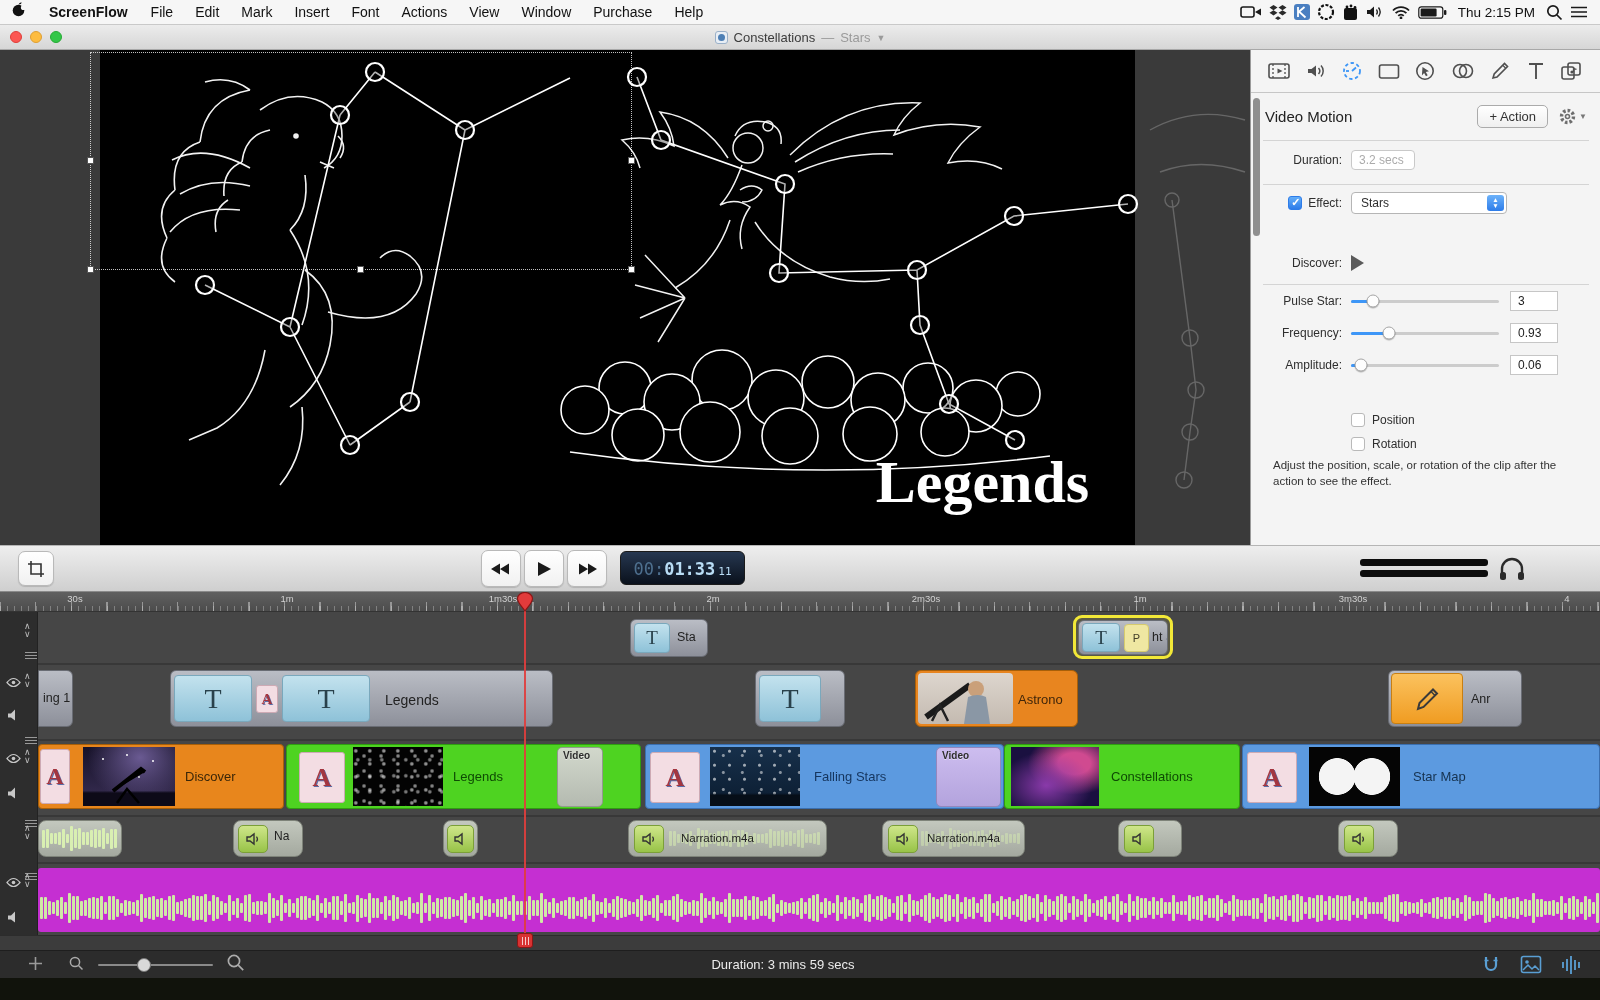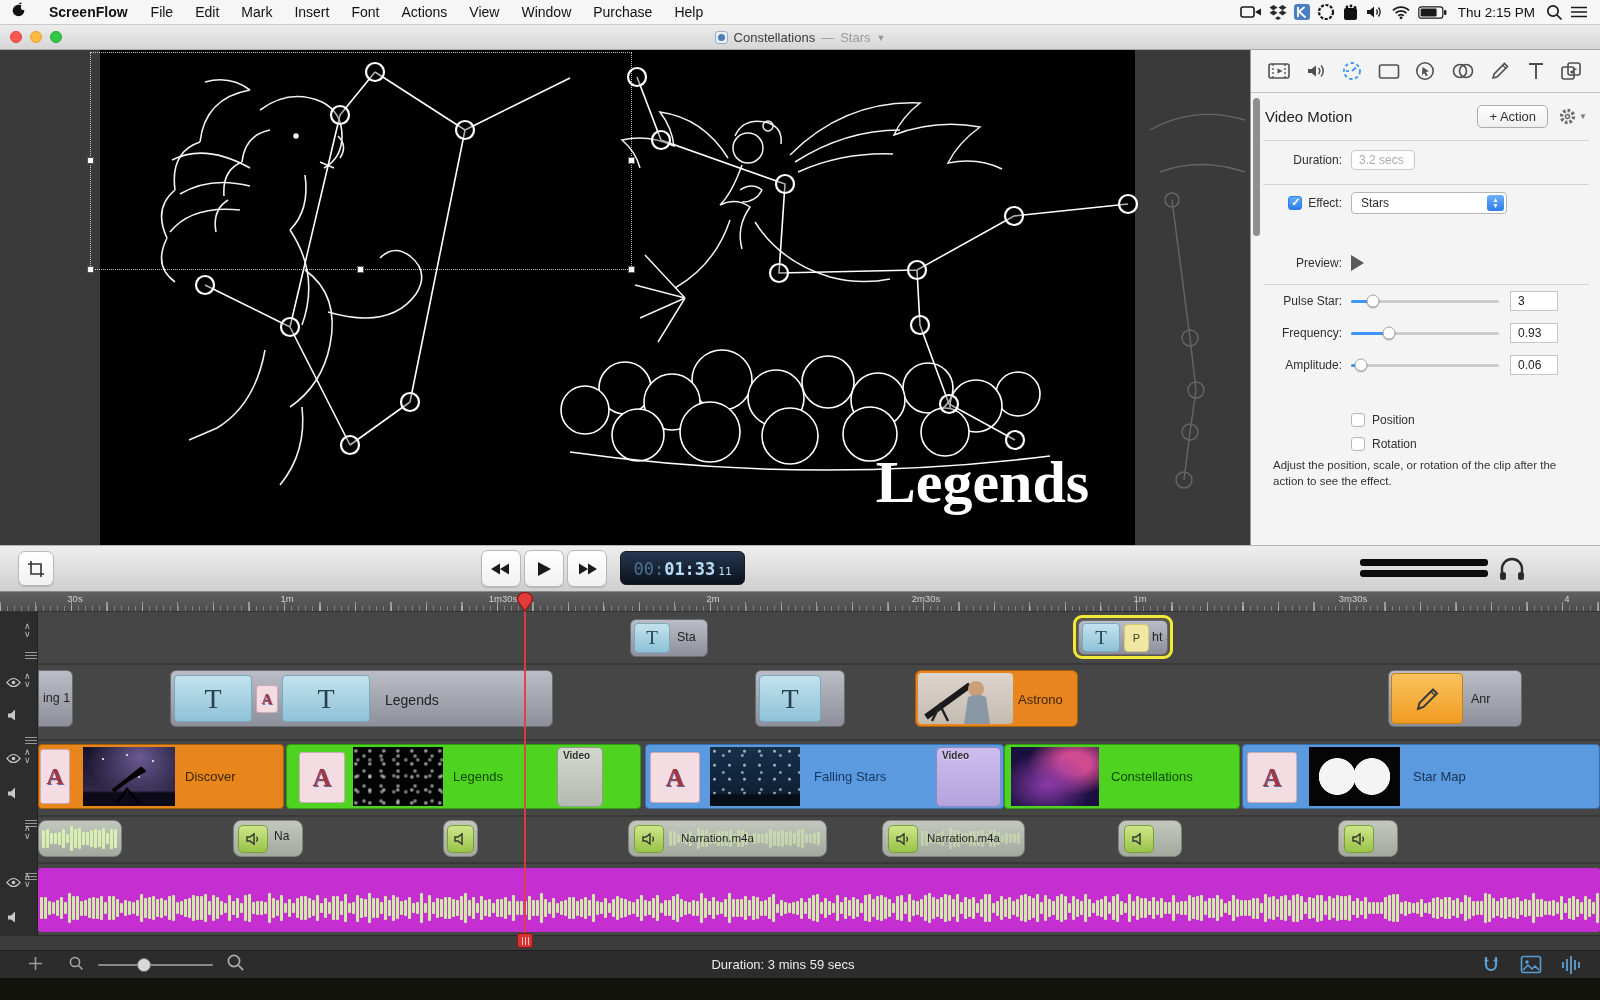--- a/index.html
+++ b/index.html
@@ -398,21 +398,21 @@
         <span>Stars</span>
         <span class="stepper">
             <span>▲</span>
             <span>▼</span>
           </span>
       </span>
     </div>
 
 
     <div class="row abs" style="top:202px;height:22px">
-      <span class="rlabel">Preview:</span>
+      <span class="rlabel">Discover:</span>
       <span class="play-tri"></span>
     </div>
     <div class="divider abs" style="top:234px"></div>
 
     <div class="row abs" style="top:238px;height:26px">
       <span class="rlabel">Pulse Star:</span>
       <span class="sl-track">
         <span class="sl-fill" style="width:15%"></span>
           <span class="sl-thumb" style="left:15%"></span>
       </span>

